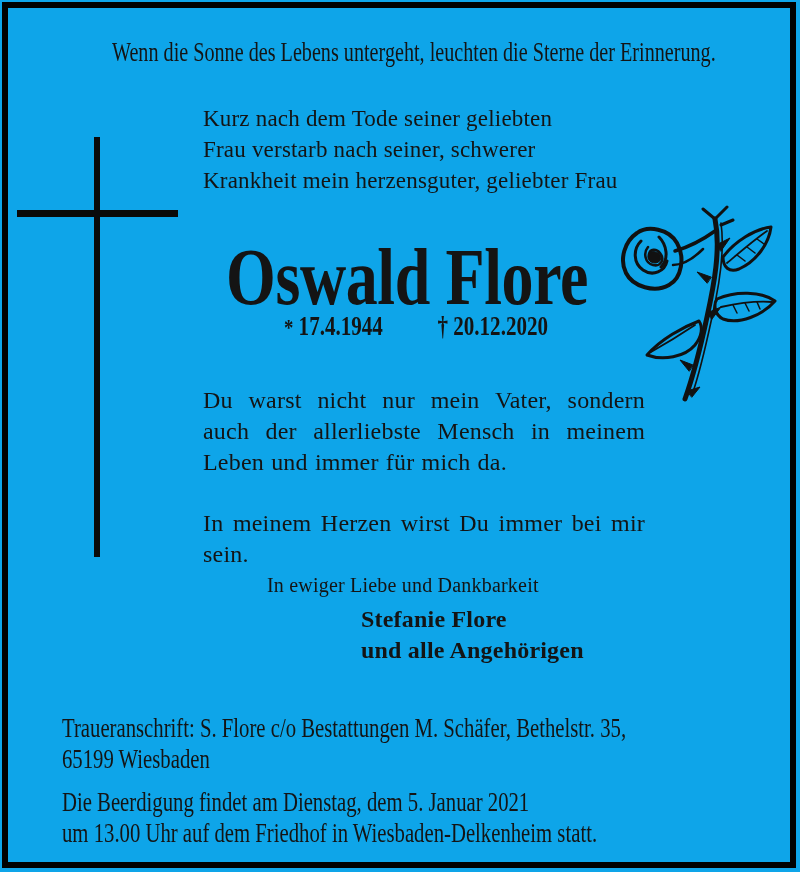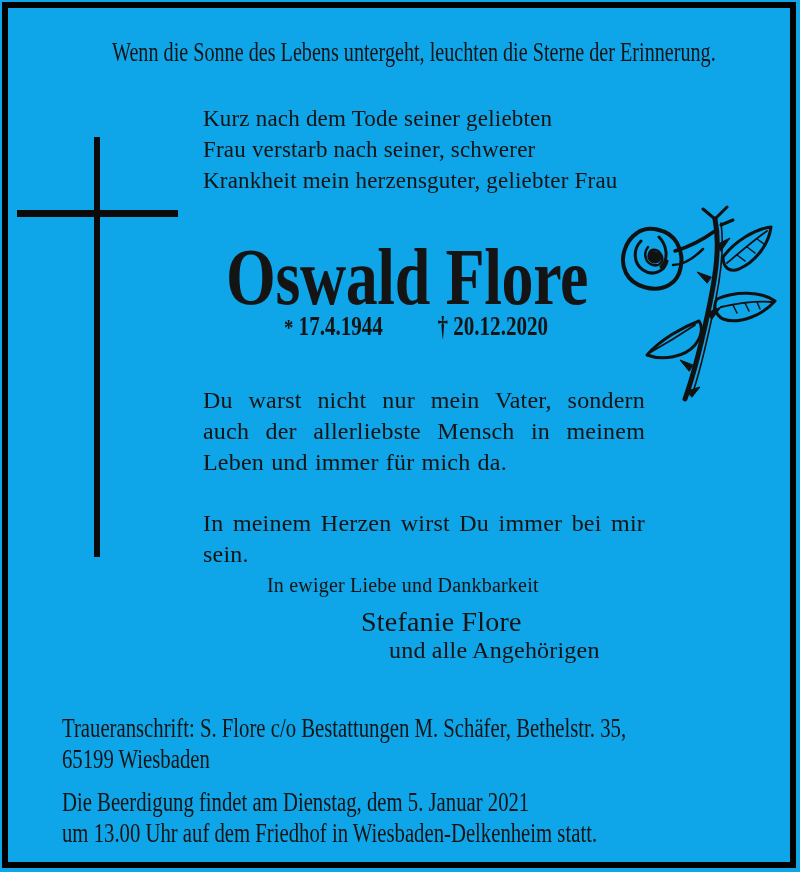--- a/index.html
+++ b/index.html
@@ -47,22 +47,22 @@
 
   .bodytext {
     position: absolute; left: 203px; width: 442px;
     font-size: 24px; line-height: 31px; letter-spacing: 0.2px; word-spacing: 1px;
     text-align: justify;
   }
   .p1 { top: 385px; }
   .p2 { top: 487px; margin-top: 21px; }
 
   .closing1 { position: absolute; left: 249px; top: 574px; font-size: 20px; white-space: nowrap; letter-spacing: 0.2px; margin-left: 18px; }
-  .closing2 { position: absolute; left: 361px; top: 606px; font-size: 28px; font-weight: normal; white-space: nowrap; letter-spacing: 0.2px; }
-  .closing3 { position: absolute; left: 361px; top: 637px; font-size: 24px; font-weight: normal; white-space: nowrap; letter-spacing: 0.2px; margin-left: 28px; }
+  .closing2 { position: absolute; left: 361px; top: 606px; font-size: 24px; font-weight: bold; white-space: nowrap; letter-spacing: 0.2px; }
+  .closing3 { position: absolute; left: 361px; top: 637px; font-size: 24px; font-weight: bold; white-space: nowrap; letter-spacing: 0.2px; }
 
   .address {
     position: absolute; left: 62px; top: 712px;
     font-size: 28px; line-height: 31px; white-space: nowrap;
     transform: scaleX(0.74); transform-origin: left top;
   }
   .funeral {
     position: absolute; left: 62px; top: 786px;
     font-size: 28px; line-height: 31px; white-space: nowrap;
     transform: scaleX(0.74); transform-origin: left top;

